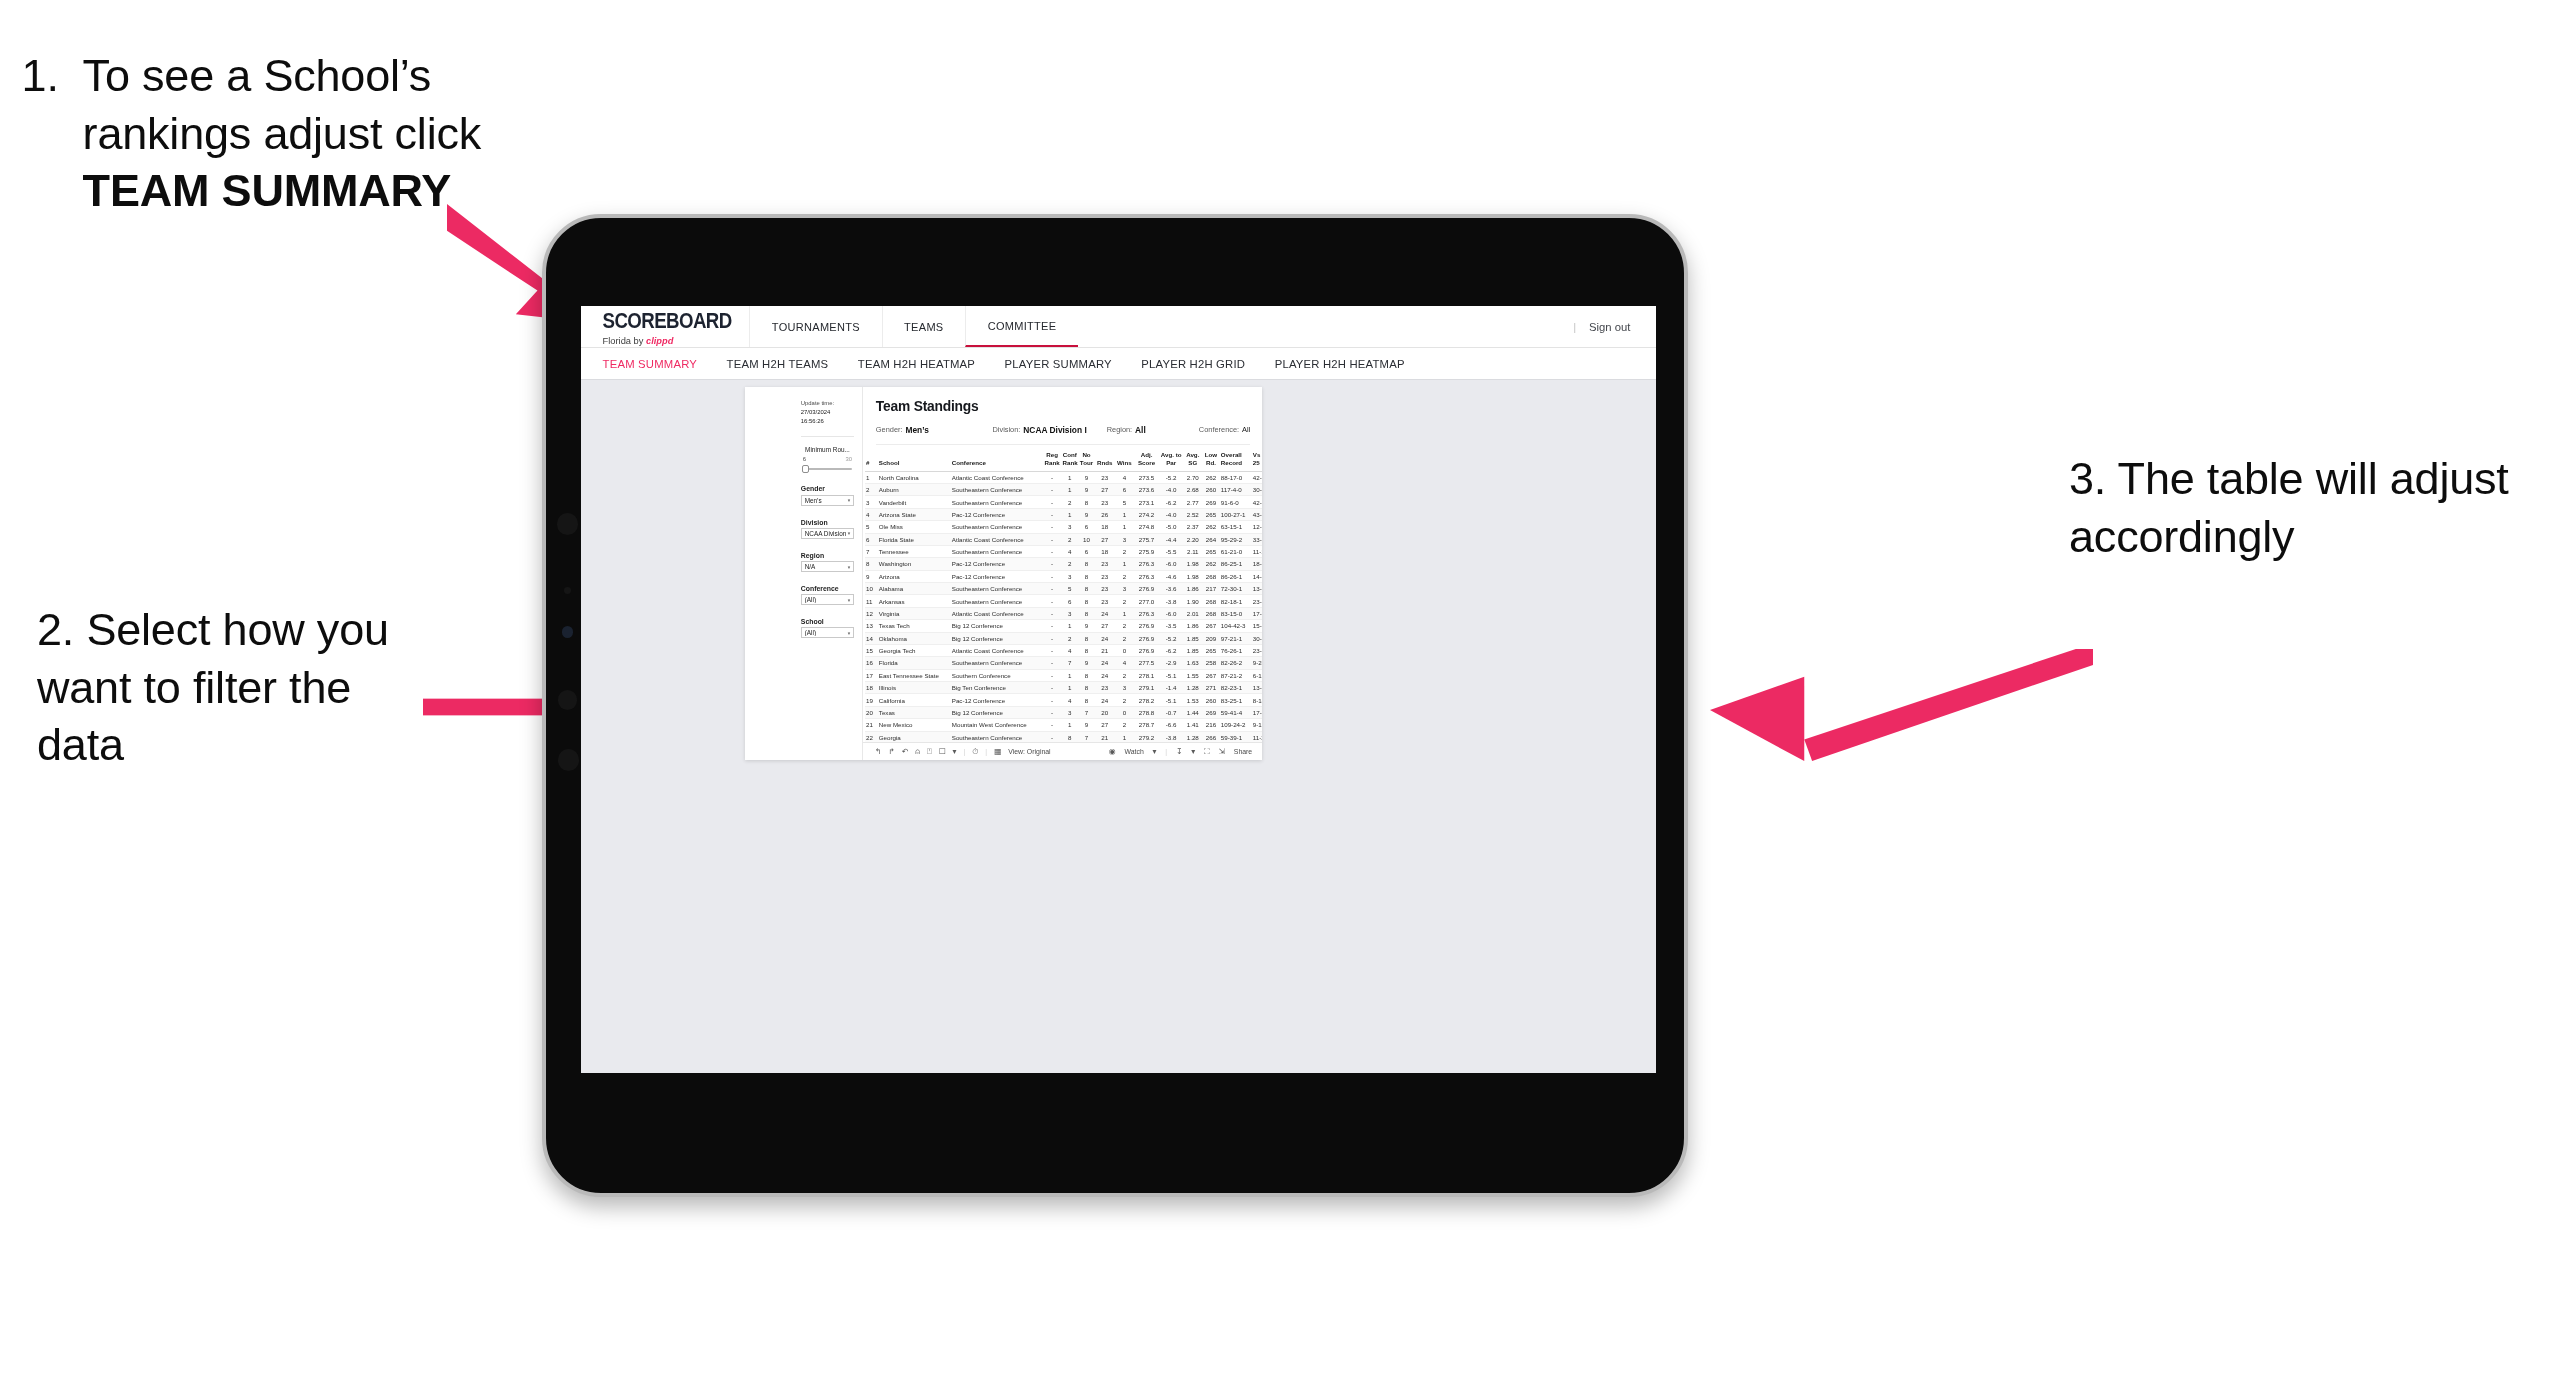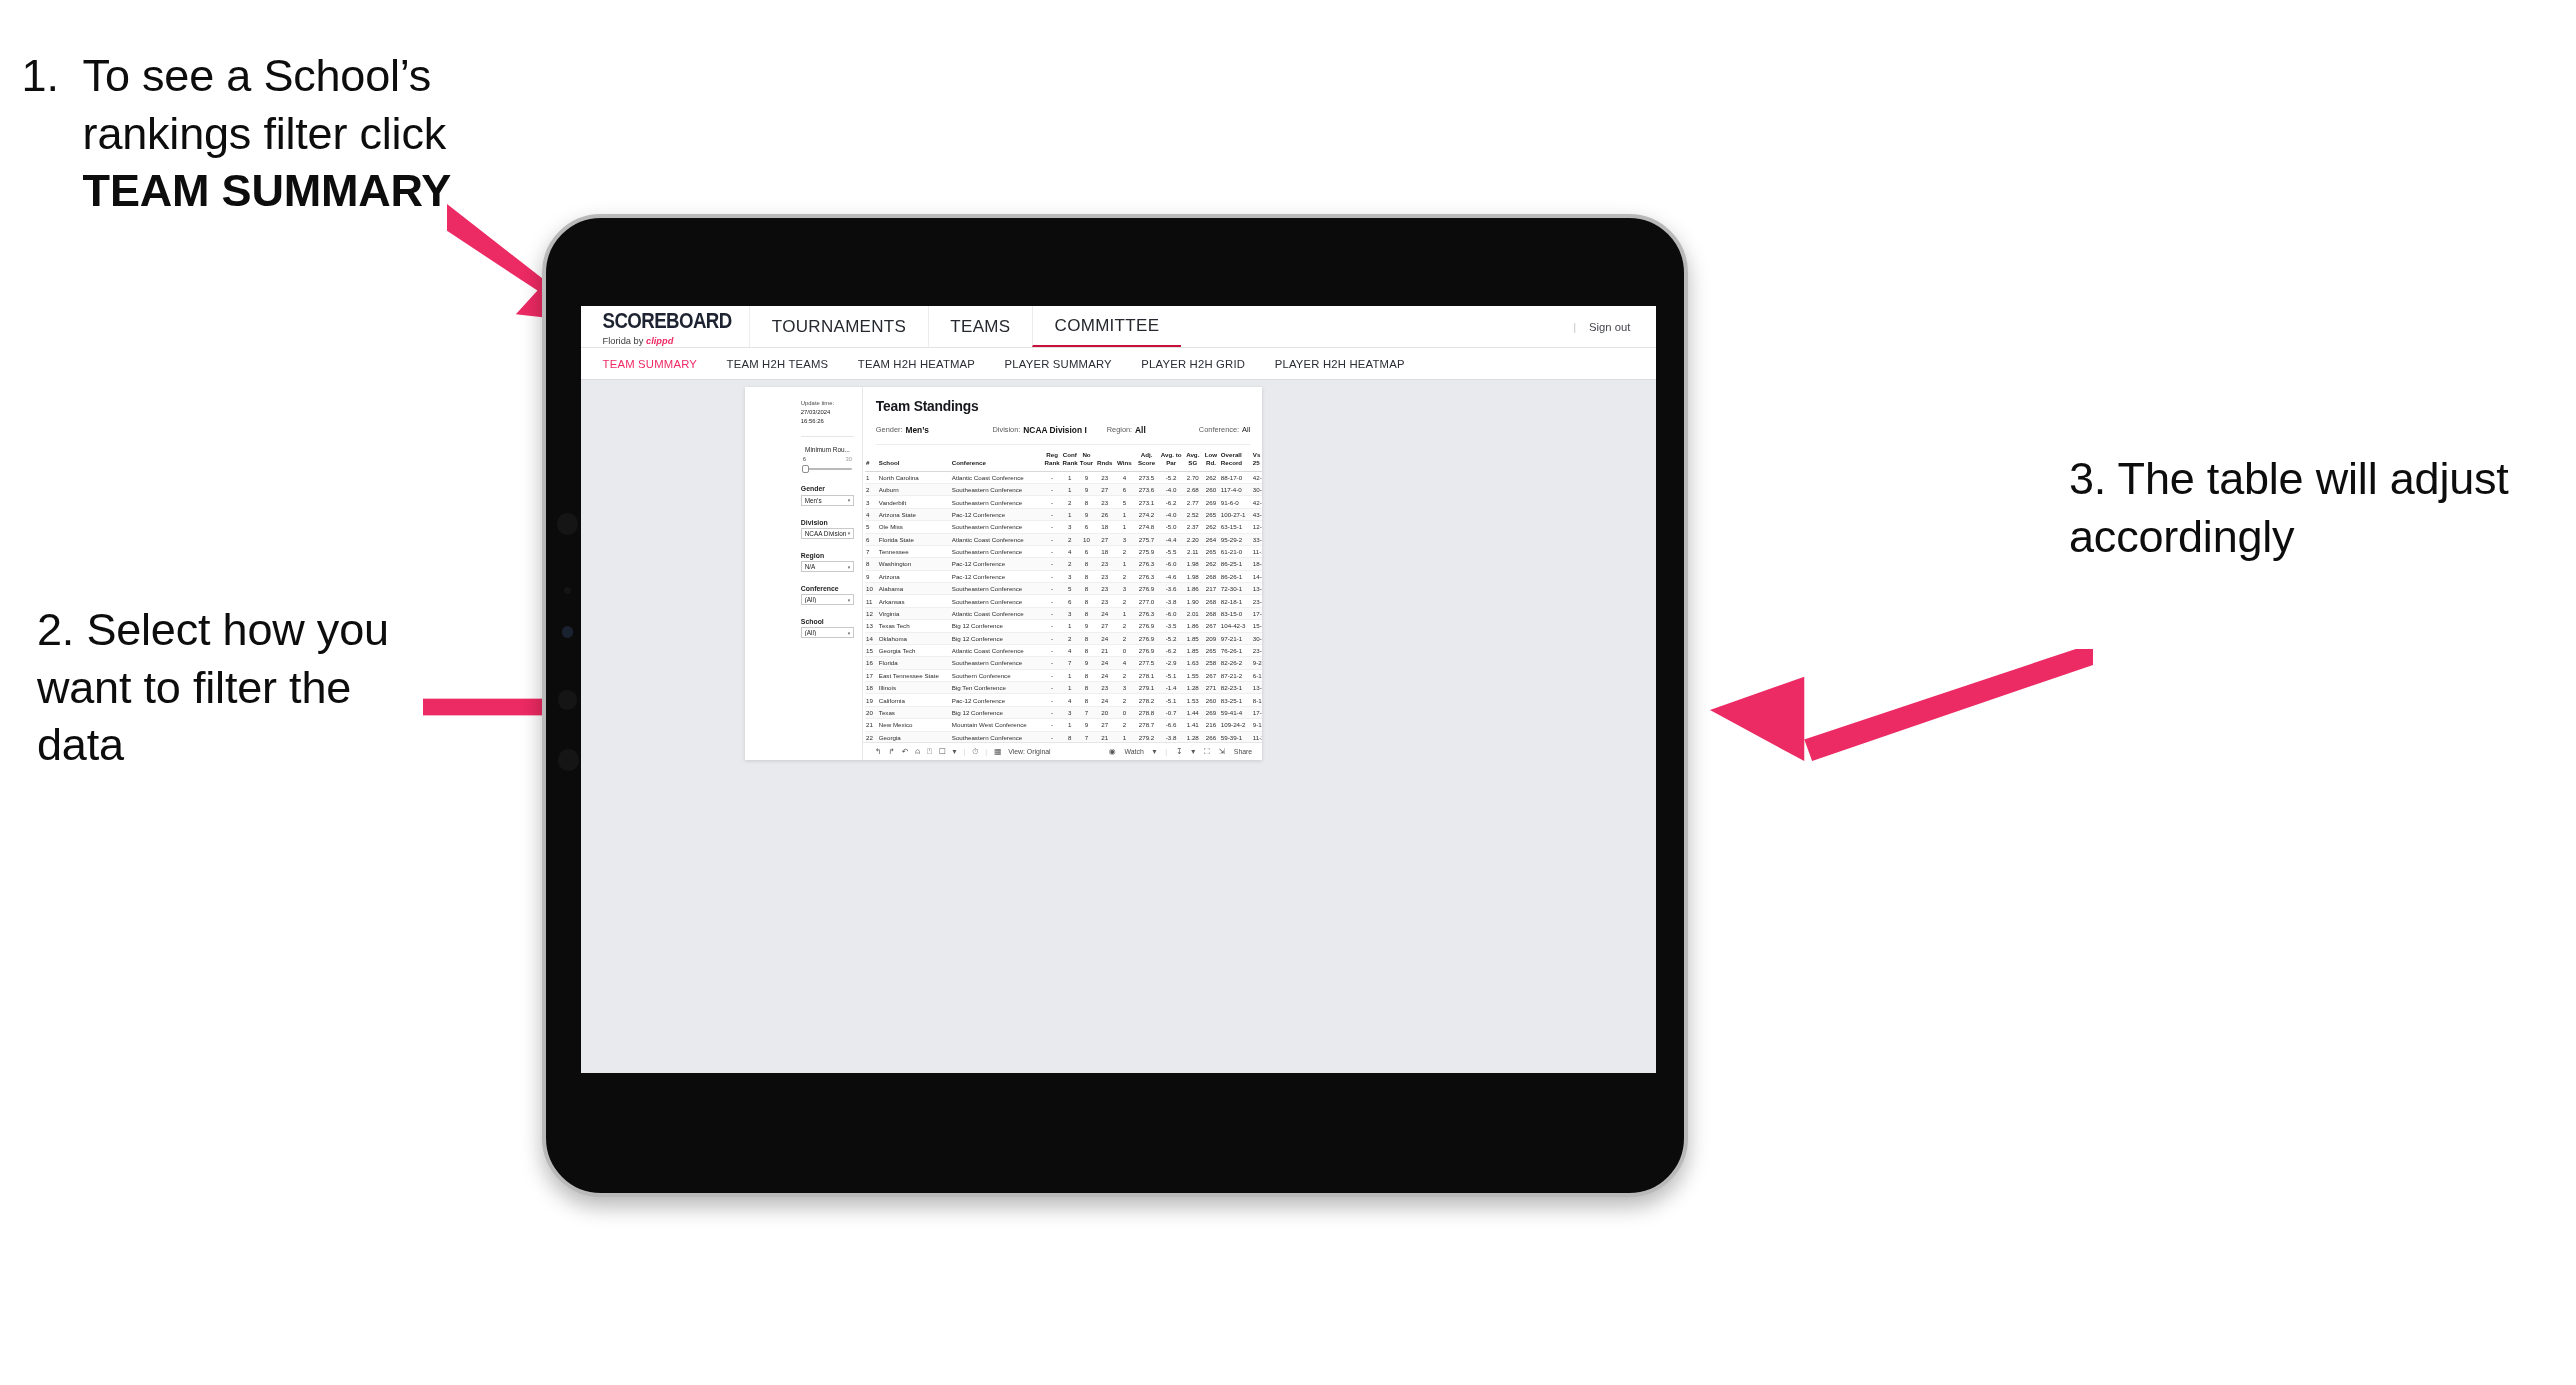--- a/index.html
+++ b/index.html
@@ -86,21 +86,21 @@
     margin-top: 4.9px;
     font-size: 9.3px;
     color: #3c3c3c;
     white-space: nowrap;
   }
   #brand-sub .clippd { color: #ef2a63; font-weight: bold; font-style: italic; }
 
   .topnav-item {
     display: flex; align-items: center;
     padding: 0 21.6px;
-    font-size: 17px;
+    font-size: 11px;
     color: #25282e;
     letter-spacing: 0.3px;
     border-left: 1px solid #ececec;
     cursor: pointer;
     white-space: nowrap;
   }
   .topnav-item.active { border-bottom: 2.9px solid #c8103c; }
   #topnav-right {
     margin-left: auto;
     display: flex; align-items: center;
@@ -241,21 +241,21 @@
   }
   #toolbar .sep { color: #d2d2d2; }
   #toolbar .right { margin-left: auto; display: flex; align-items: center; gap: 8.8px; }
   .ticon { color: #5a5a5a; font-size: 7.9px; line-height: 1; }
 </style>
 </head>
 <body>
 
 <div class="callout" id="callout-1">
   <span class="num">1.</span>
-  <span class="body"><span>To see a School’s rankings filter click </span><b>TEAM SUMMARY</b></span>
+  <span class="body"><span>To see a School’s rankings adjust click </span><b>TEAM SUMMARY</b></span>
 </div>
 
 <div class="callout" id="callout-2">2. Select how you want to filter the data</div>
 
 <div class="callout" id="callout-3">3. The table will adjust accordingly</div>
 
 <svg class="arrow" id="arrow-1" viewBox="0 0 180 130">
   <g fill="#ec2a63">
     <polygon points="0,0 118,92 138,68 122,118 70,112 92,88 -14,18"></polygon>
   </g>

